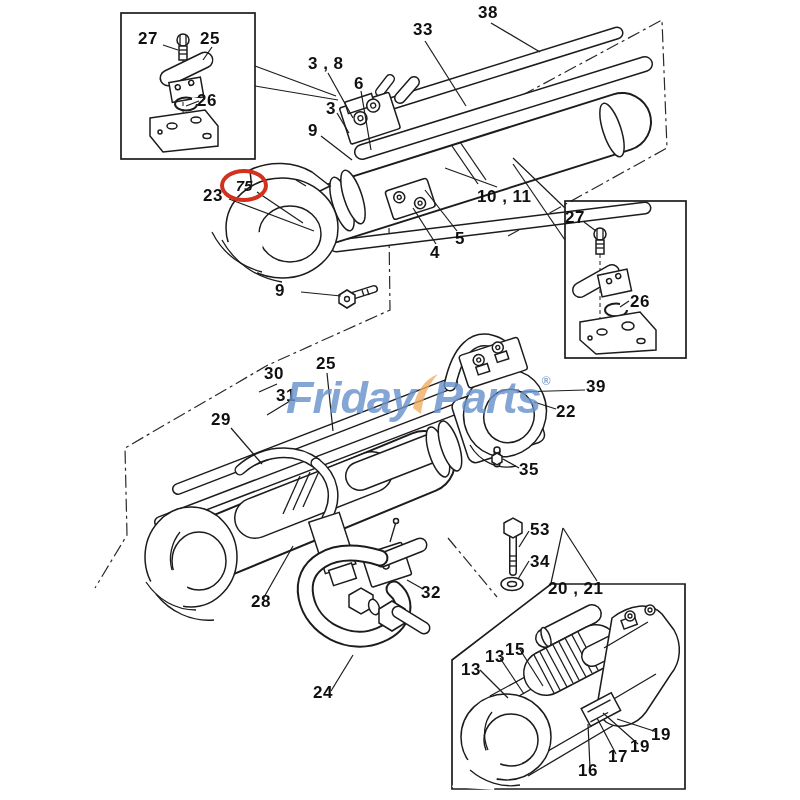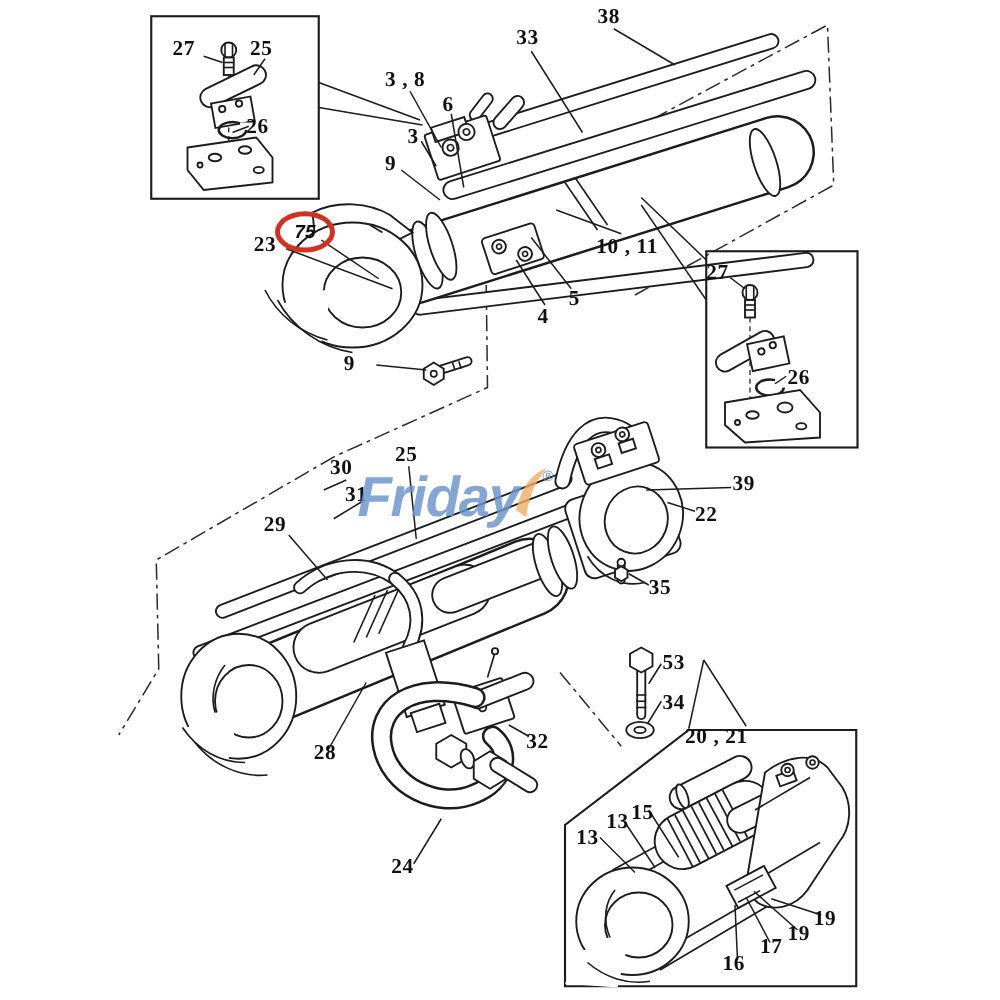--- a/index.html
+++ b/index.html
@@ -15,21 +15,21 @@
   .wsh{fill:#fff;stroke:var(--line);stroke-width:1.5;}
   .ln{fill:none;stroke:var(--line);stroke-width:1.3;}
   .ld{fill:none;stroke:var(--line);stroke-width:1.2;}
   .dd{fill:none;stroke:#2a2a2a;stroke-width:1.2;stroke-dasharray:13 4 3 4;}
   .box{fill:none;stroke:var(--line);stroke-width:1.7;}
   .boxw{fill:#fff;stroke:var(--line);stroke-width:1.7;}
   .dash{fill:none;stroke:var(--line);stroke-width:1;stroke-dasharray:4 3;}
   
   .co{
     position:absolute;color:#101010;font-size:17px;font-weight:700;
-    letter-spacing:.5px;white-space:nowrap;line-height:1;font-family:Liberation Serif, serif;
+    letter-spacing:.5px;white-space:nowrap;line-height:1;
   }
   
   #badge42{
     position:absolute;left:220px;top:169px;width:40px;height:25px;
     border:4px solid var(--highlight-ring);border-radius:50%;
     display:flex;align-items:center;justify-content:center;
     font-size:15px;font-weight:700;font-style:italic;color:#101010;
   }
   
   #watermark{
@@ -431,16 +431,17 @@
 <div class="co" style="left:630px;top:738px">19</div>
 <div class="co" style="left:651px;top:726px">19</div>
 
 <div id="badge42">75</div>
 
 <div id="watermark">
   <span>Friday</span>
   <svg width="28" height="44" viewBox="0 0 28 44">
     <path d="M2,34 C6,16 14,5 27,0 C18,10 12,22 10,40 Z" fill="var(--watermark-orange)" opacity="0.95"></path>
   </svg>
+  <span>Parts</span>
   <span class="reg">®</span>
 </div>
 
 </div>
 
 </body></html>

